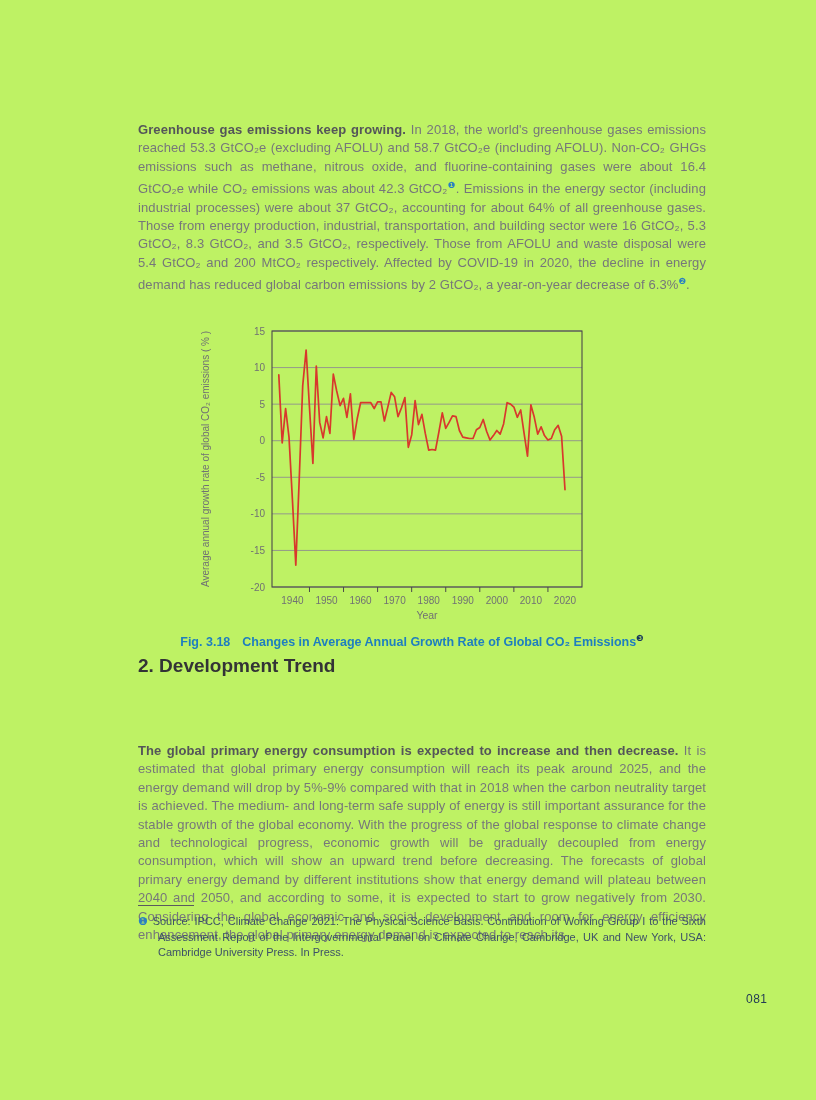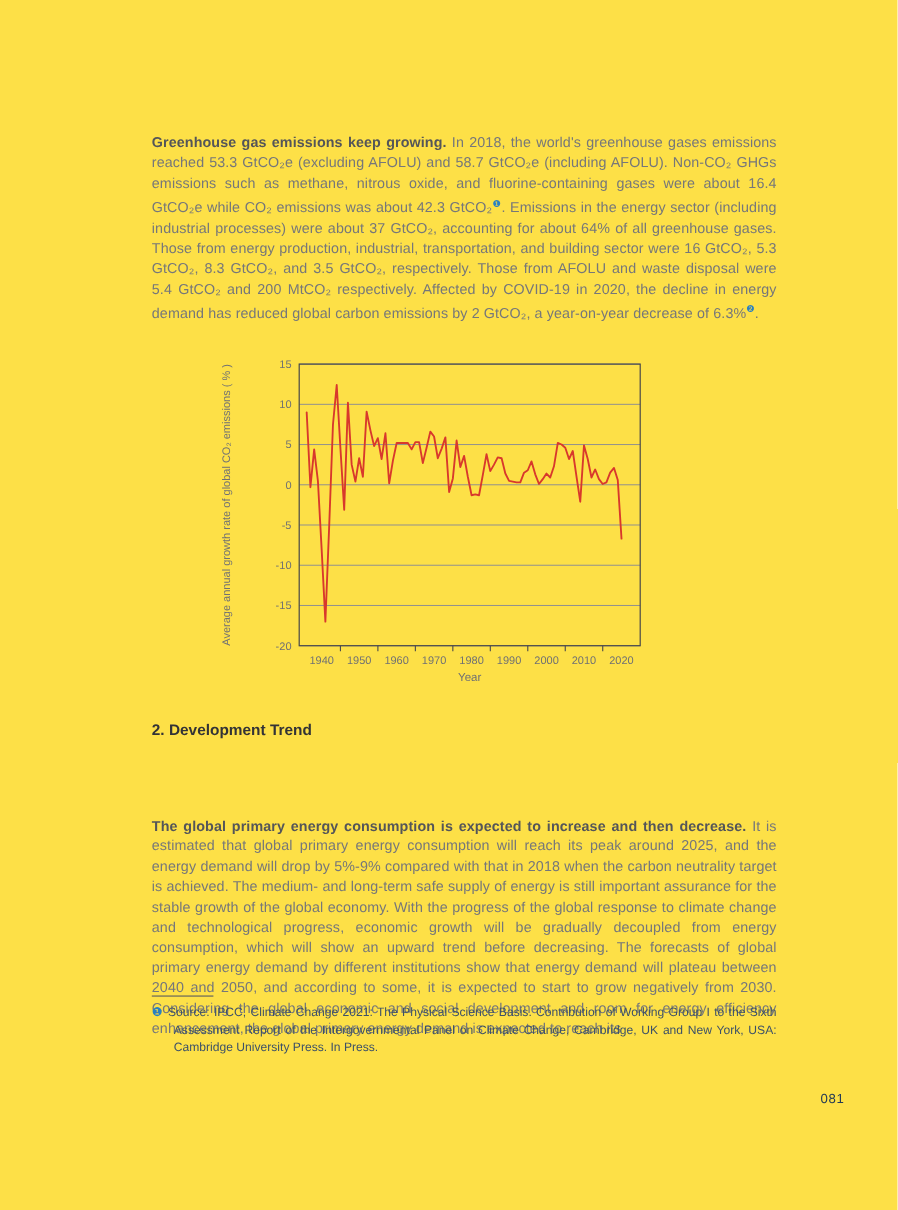--- a/index.html
+++ b/index.html
@@ -1,18 +1,18 @@
 <!DOCTYPE html>
 <html><head>
 <meta charset="utf-8">
 <style>
   * { margin:0; padding:0; box-sizing:border-box; }
   html,body { background:#ffffff; }
   .page {
-    position:relative; width:816px; height:1100px; background:#fde047;
+    position:relative; width:816px; height:1100px; background:#bef264;
     font-family:"Liberation Sans", sans-serif; overflow:hidden;
   }
   .body-para {
     position:absolute; left:138px; width:568px;
     font-size:13px; line-height:18.4px; text-align:justify;
     color:#76777a; letter-spacing:0.1px;
   }
   .para1 { top:121px; }
   .para2 { top:697px;margin-top:45px; }
   .run-normal { color:#76777a; }
@@ -25,21 +25,21 @@
 
   .figure-block { position:absolute; left:128px; top:325px; width:568px; }
   .chart-wrap { margin-left:66px; }
   .fig-caption {
     margin-top:5px; text-align:center;
     font-size:12.5px; line-height:16px;
   }
 
   .section-heading {
     position:absolute; left:138px; top:655px; width:568px;
-    font-size:14px; font-weight:bold; color:#333336;
+    font-size:19px; font-weight:bold; color:#333336;
   }
 
   .footnotes { position:absolute; left:138px; top:905px; width:568px; }
   .fn-rule { width:56px; height:1px; background:#5a5a5e; margin-bottom:8px; }
   .fn {
     font-size:11px; line-height:15.6px; color:#3d5168;
     text-align:justify; padding-left:20px; text-indent:-20px;
   }
   .fn .run-normal { color:#3d5168; }
 
@@ -89,20 +89,21 @@
           <text x="200.63736263736263" y="279" text-anchor="middle" font-size="10" fill="#707173">1970</text>
           <text x="234.7032967032967" y="279" text-anchor="middle" font-size="10" fill="#707173">1980</text>
           <text x="268.7692307692308" y="279" text-anchor="middle" font-size="10" fill="#707173">1990</text>
           <text x="302.83516483516485" y="279" text-anchor="middle" font-size="10" fill="#707173">2000</text>
           <text x="336.9010989010989" y="279" text-anchor="middle" font-size="10" fill="#707173">2010</text>
           <text x="370.967032967033" y="279" text-anchor="middle" font-size="10" fill="#707173">2020</text>
           <text x="233" y="294" text-anchor="middle" font-size="10.5" fill="#707173">Year</text>
           <text x="15" y="134" text-anchor="middle" font-size="10" fill="#707173" transform="rotate(-90 15 134)">Average annual growth rate of global CO₂ emissions ( % )</text>
           <polyline points="84.8,49.9 88.2,117.9 91.6,83.5 95.0,112.1 98.4,174.2 101.8,240.1 105.3,152.3 108.7,60.9 112.1,25.0 115.5,82.8 118.9,138.4 122.3,41.1 125.7,97.4 129.1,112.8 132.5,91.6 135.9,108.4 139.3,49.2 142.7,66.0 146.1,80.6 149.5,73.3 152.9,92.3 156.4,68.9 159.8,114.3 163.2,93.8 166.6,77.7 170.0,77.7 173.4,77.7 176.8,77.7 180.2,83.5 183.6,76.9 187.0,76.9 190.4,96.0 193.8,82.1 197.2,67.4 200.6,71.8 204.0,91.6 207.5,82.8 210.9,72.6 214.3,122.3 217.7,109.9 221.1,75.5 224.5,99.6 227.9,89.4 231.3,108.4 234.7,125.2 238.1,124.5 241.5,125.2 244.9,106.9 248.3,87.9 251.7,103.3 255.1,97.4 258.5,90.8 262.0,91.6 265.4,105.5 268.8,112.1 272.2,112.8 275.6,113.5 279.0,113.5 282.4,104.7 285.8,102.5 289.2,94.5 292.6,106.2 296.0,115.0 299.4,110.6 302.8,105.5 306.2,109.1 309.6,98.9 313.1,77.7 316.5,79.1 319.9,82.1 323.3,92.3 326.7,85.0 330.1,108.4 333.5,131.1 336.9,79.9 340.3,92.3 343.7,109.1 347.1,101.8 350.5,110.6 353.9,115.0 357.3,113.5 360.7,104.7 364.2,100.4 367.6,111.3 371.0,164.7" fill="none" stroke="#d8382c" stroke-width="1.7" stroke-linejoin="round" stroke-linecap="round"></polyline>
         </svg></div>
+    <figcaption class="fig-caption"><span class="run-capbold">Fig. 3.18</span><span class="run-gap"></span><span class="run-capbold">Changes in Average Annual Growth Rate of Global CO₂ Emissions</span><span class="run-mark-sup-dark">❸</span></figcaption>
   </figure>
 
   <h2 class="section-heading">2. Development Trend</h2>
 
   <p class="body-para para2"><span class="run-bold">The global primary energy consumption is expected to increase and then decrease. </span><span class="run-normal">It is estimated that global primary energy consumption will reach its peak around 2025, and the energy demand will drop by 5%-9% compared with that in 2018 when the carbon neutrality target is achieved. The medium- and long-term safe supply of energy is still important assurance for the stable growth of the global economy. With the progress of the global response to climate change and technological progress, economic growth will be gradually decoupled from energy consumption, which will show an upward trend before decreasing. The forecasts of global primary energy demand by different institutions show that energy demand will plateau between 2040 and 2050, and according to some, it is expected to start to grow negatively from 2030. Considering the global economic and social development and room for energy efficiency enhancement, the global primary energy demand is expected to reach its</span></p>
 
   <div class="footnotes">
     <div class="fn-rule"></div>
     <div class="fn"><span class="run-mark">❶</span><span class="run-normal"> Source: IPCC, Climate Change 2021: The Physical Science Basis. Contribution of Working Group I to the Sixth Assessment Report of the Intergovernmental Panel on Climate Change, Cambridge, UK and New York, USA: Cambridge University Press. In Press.</span></div>
   </div>

